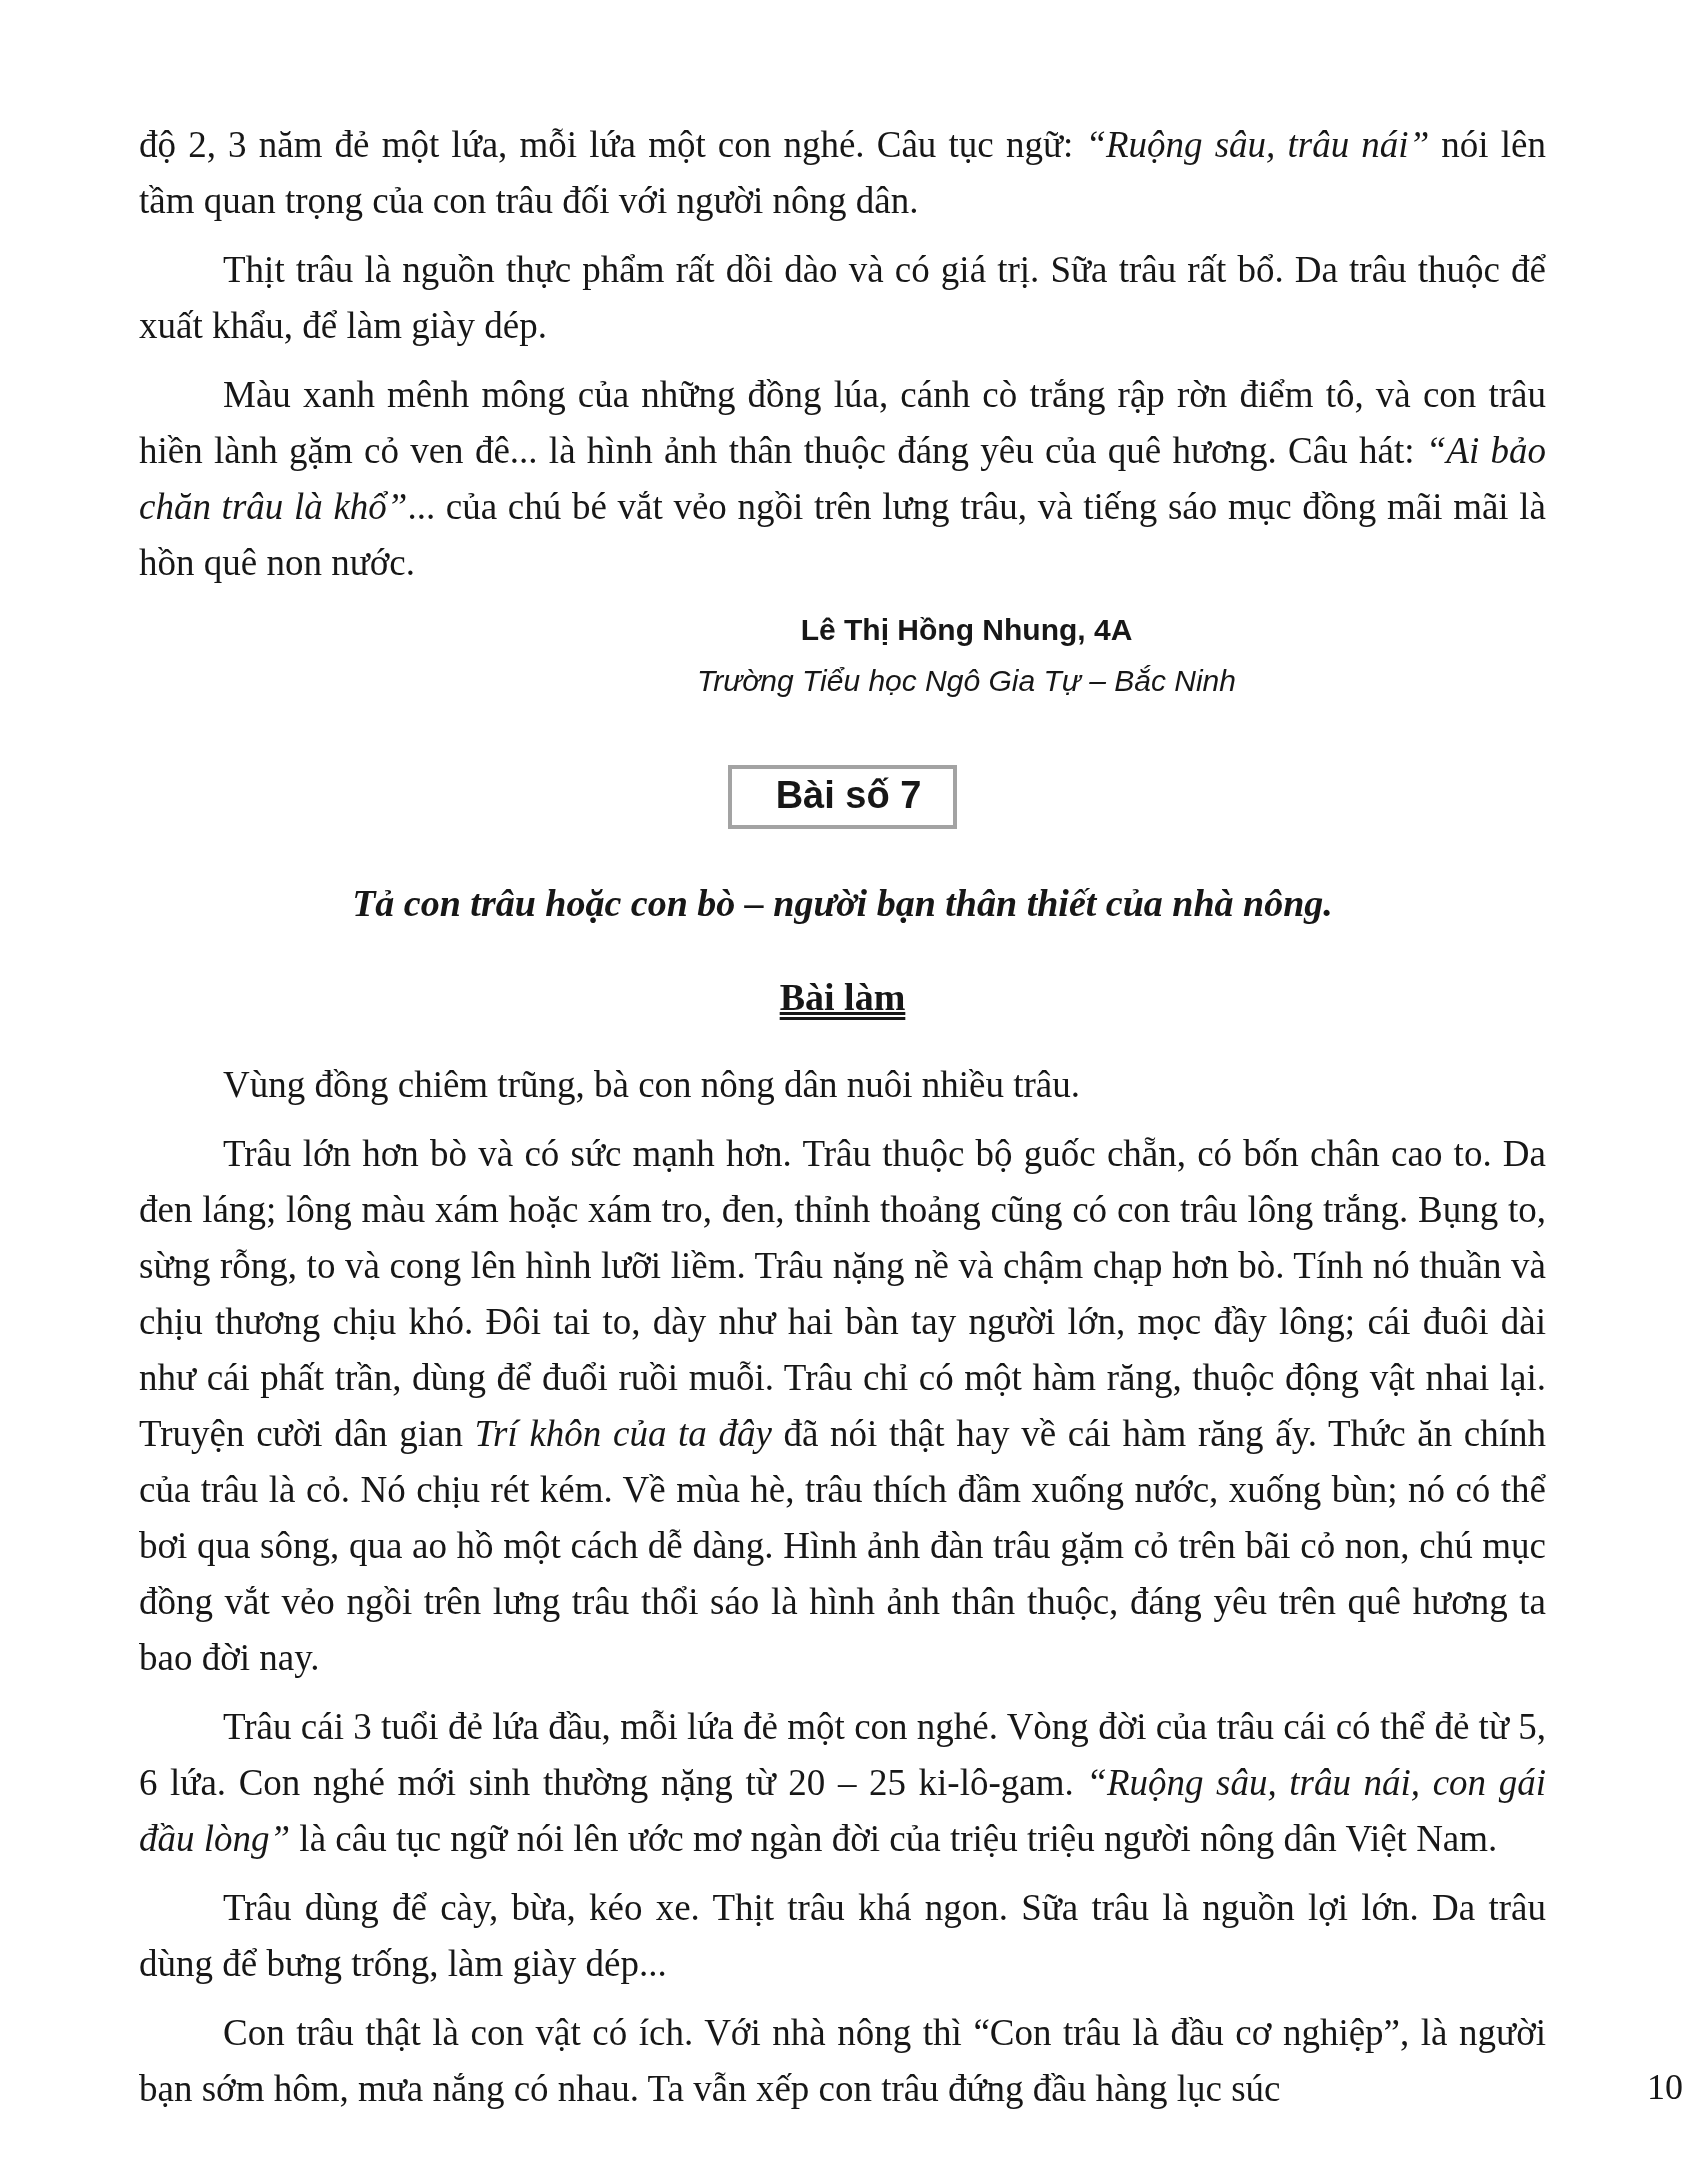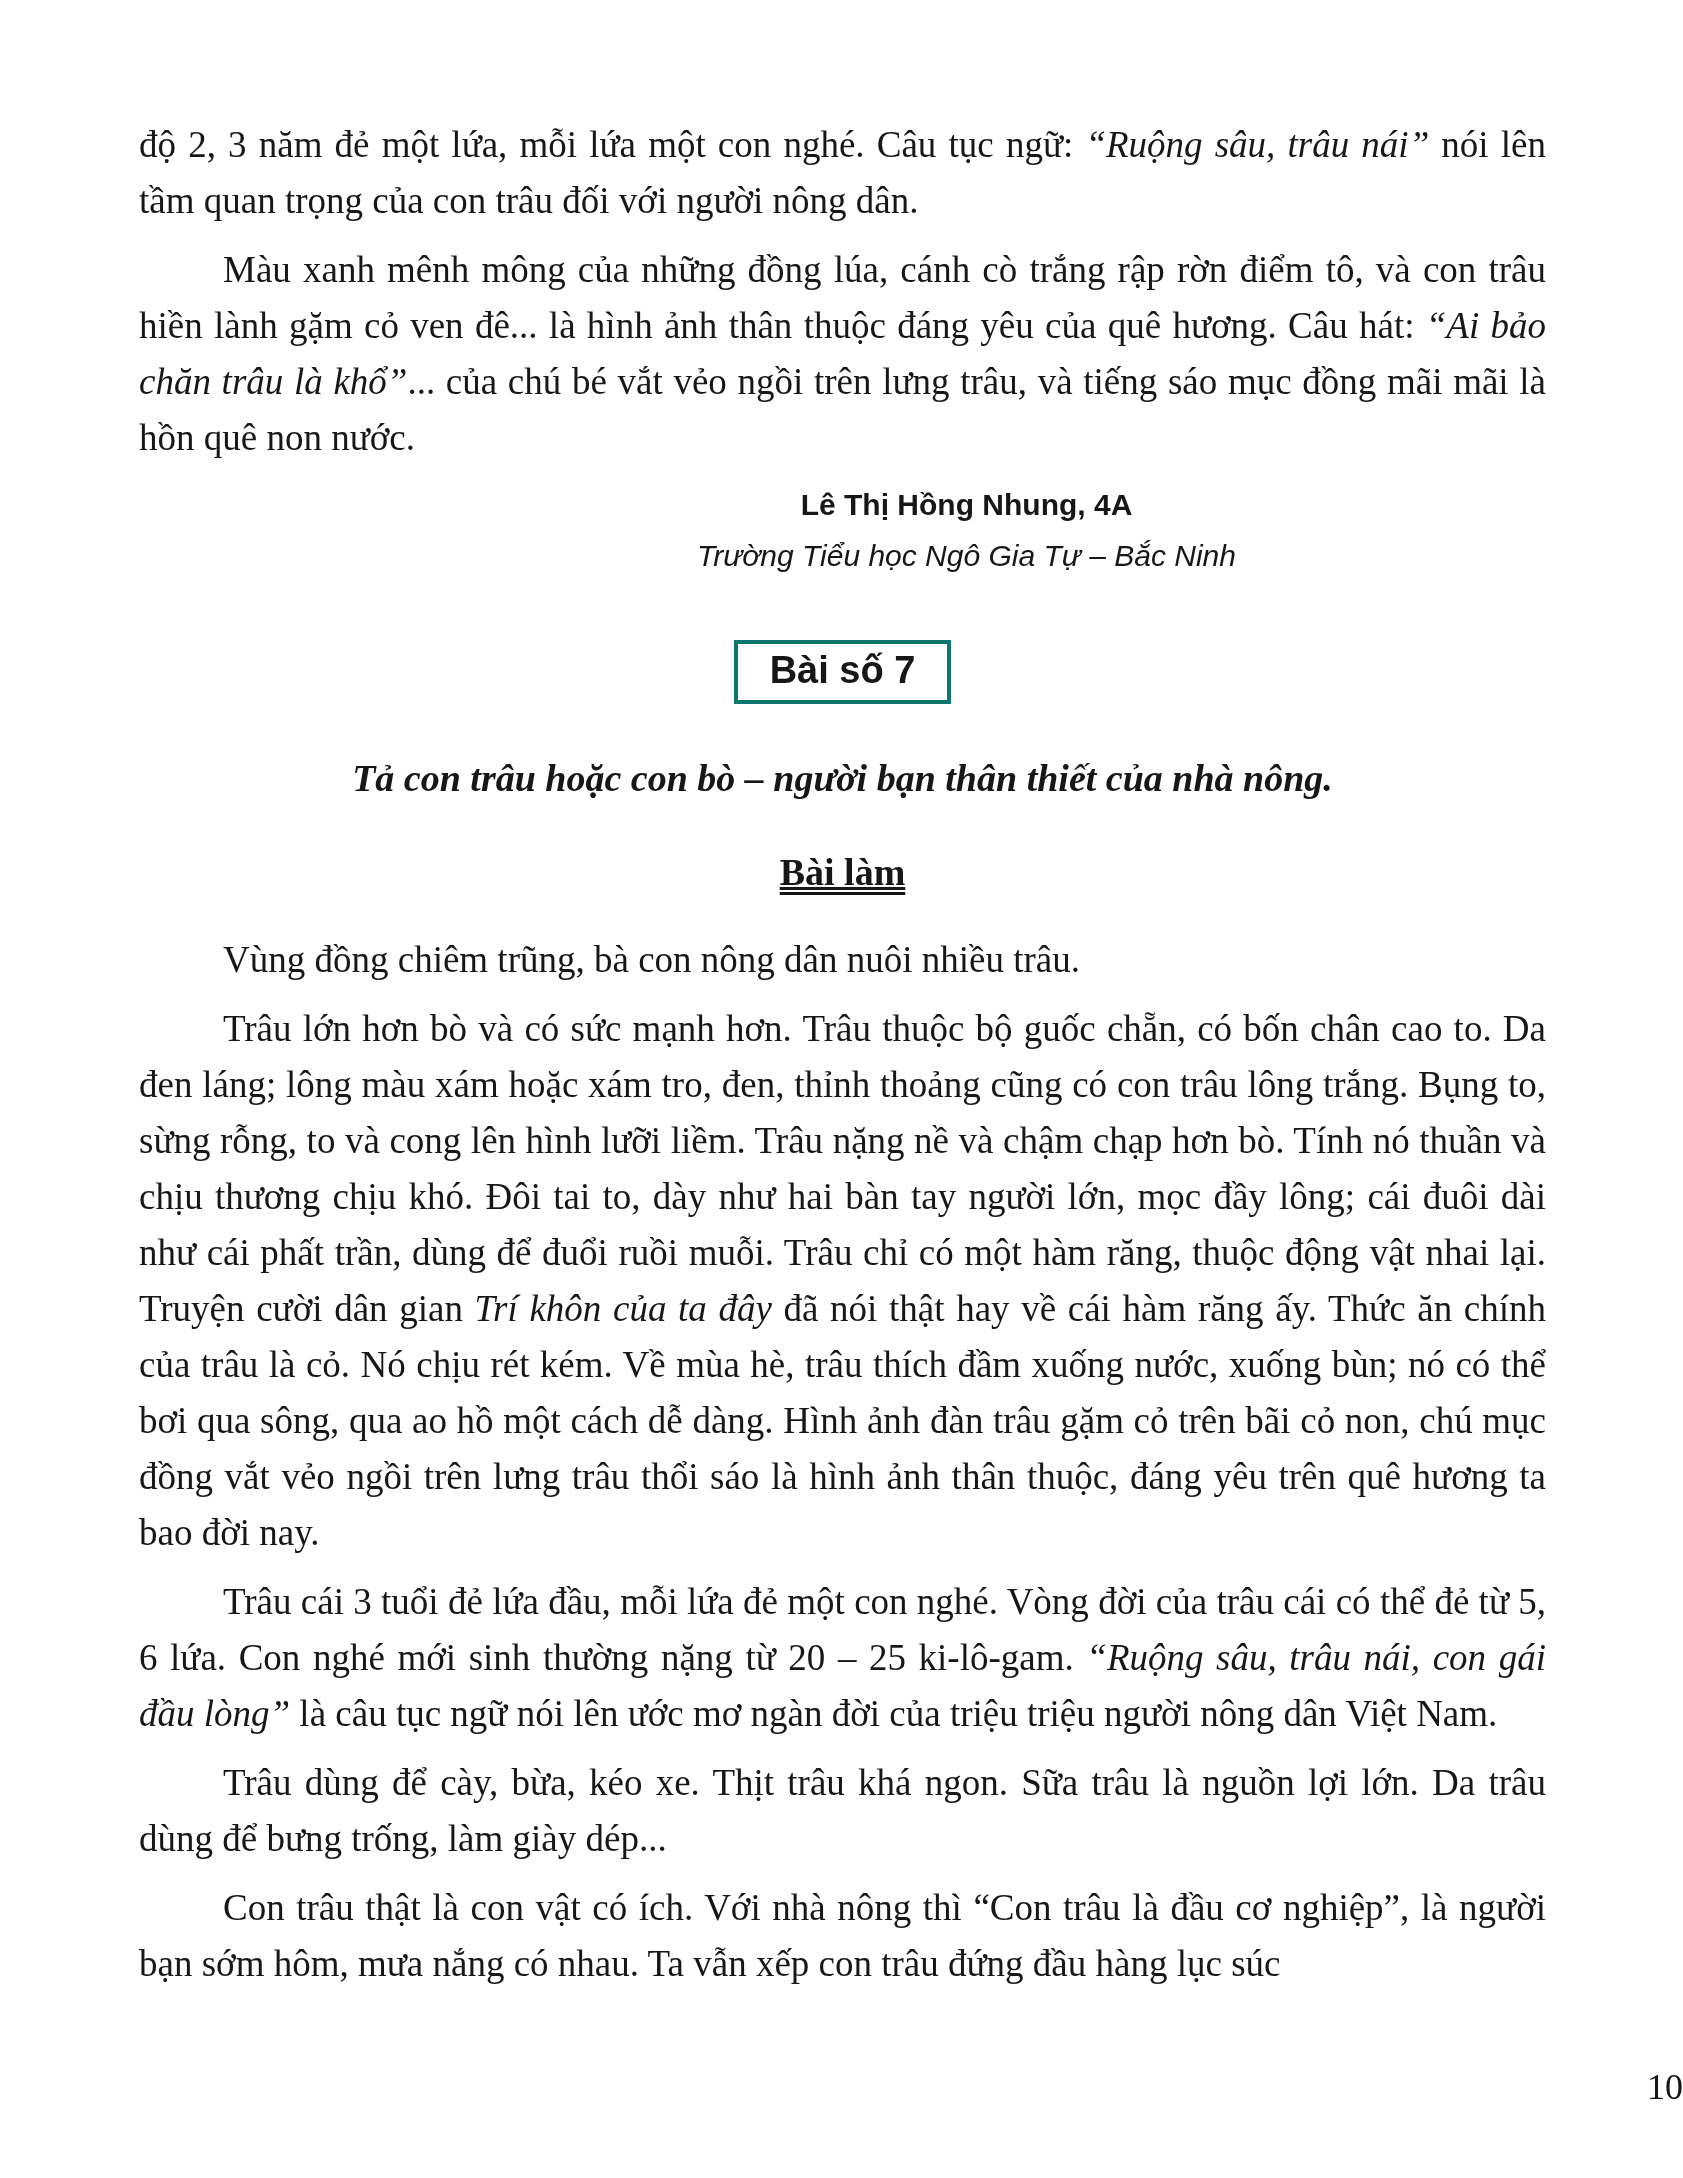--- a/index.html
+++ b/index.html
@@ -38,22 +38,22 @@
     margin-top: 6px;
   }
   .byline .author { font-weight: 600; }
   .byline .school { font-style: italic; }
   .badge-row {
     text-align: center;
     margin-top: 59px;
   }
   .badge-box {
     display: inline-block;
-    border: 4px solid #0f766e;
-    padding: 4px 32px 8px 32px;
+    border: 4px solid #a3a3a3;
+    padding: 4px 32px 8px 44px;
     font-family: "Liberation Sans", "DejaVu Sans", sans-serif;
     font-weight: 700;
     font-size: 38px;
     line-height: 44px;
   }
   .prompt {
     text-align: center;
     font-weight: 700;
     font-style: italic;
     font-size: 38px;
@@ -83,20 +83,21 @@
     line-height: 40px;
   }
 </style>
 </head>
 <body>
 
 <div class="page">
 
   <p class="body-par no-indent"><span>độ 2, 3 năm đẻ một lứa, mỗi lứa một con nghé. Câu tục ngữ: </span><span class="it">“Ruộng sâu, trâu nái”</span><span> nói lên tầm quan trọng của con trâu đối với người nông dân.</span></p>
 
+  <p class="body-par">Thịt trâu là nguồn thực phẩm rất dồi dào và có giá trị. Sữa trâu rất bổ. Da trâu thuộc để xuất khẩu, để làm giày dép.</p>
 
   <p class="body-par"><span>Màu xanh mênh mông của những đồng lúa, cánh cò trắng rập rờn điểm tô, và con trâu hiền lành gặm cỏ ven đê... là hình ảnh thân thuộc đáng yêu của quê hương. Câu hát: </span><span class="it">“Ai bảo chăn trâu là khổ”</span><span>... của chú bé vắt vẻo ngồi trên lưng trâu, và tiếng sáo mục đồng mãi mãi là hồn quê non nước.</span></p>
 
   <div class="byline">
     <div class="author">Lê Thị Hồng Nhung, 4A</div>
     <div class="school">Trường Tiểu học Ngô Gia Tự – Bắc Ninh</div>
   </div>
 
   <div class="badge-row">
     <span class="badge-box">Bài số 7</span>

